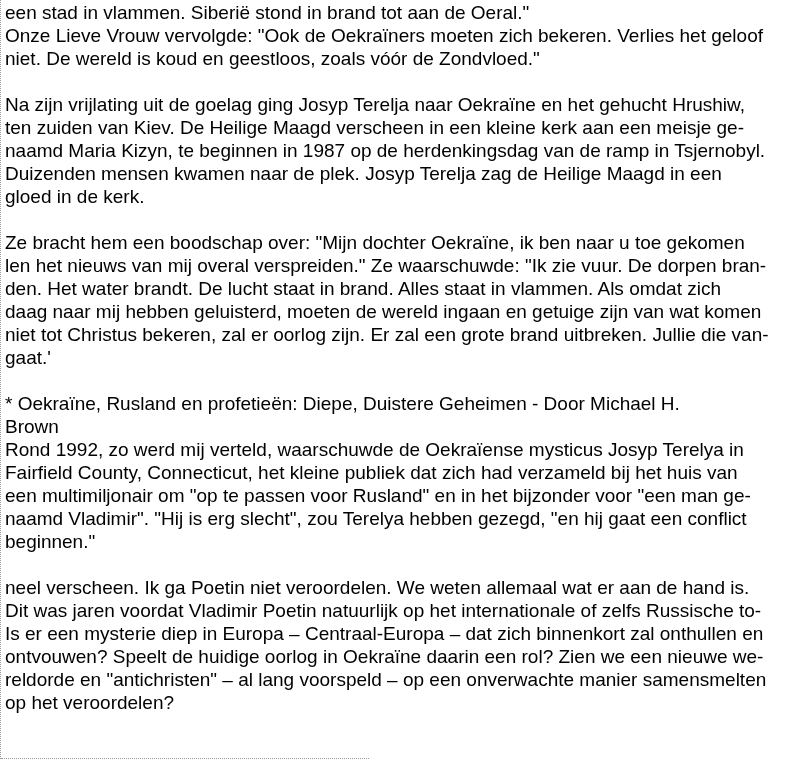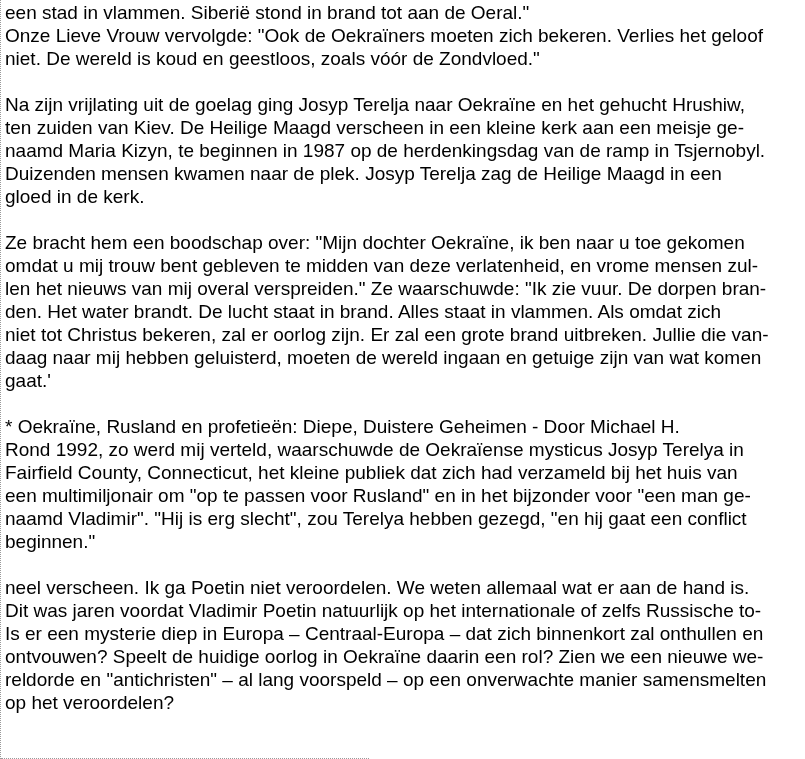--- a/index.html
+++ b/index.html
@@ -51,28 +51,28 @@
       <div class="line">Onze Lieve Vrouw vervolgde: "Ook de Oekraïners moeten zich bekeren. Verlies het geloof</div>
       <div class="line">niet. De wereld is koud en geestloos, zoals vóór de Zondvloed."</div>
       <div class="line">&nbsp;</div>
       <div class="line">Na zijn vrijlating uit de goelag ging Josyp Terelja naar Oekraïne en het gehucht Hrushiw,</div>
       <div class="line">ten zuiden van Kiev. De Heilige Maagd verscheen in een kleine kerk aan een meisje ge-</div>
       <div class="line">naamd Maria Kizyn, te beginnen in 1987 op de herdenkingsdag van de ramp in Tsjernobyl.</div>
       <div class="line">Duizenden mensen kwamen naar de plek. Josyp Terelja zag de Heilige Maagd in een</div>
       <div class="line">gloed in de kerk.</div>
       <div class="line">&nbsp;</div>
       <div class="line">Ze bracht hem een boodschap over: "Mijn dochter Oekraïne, ik ben naar u toe gekomen</div>
-      <div class="line">omdat u mij trouw bent gebleven te midden van deze verlatenheid, en vrome mensen zul-</div>
       <div class="line">len het nieuws van mij overal verspreiden." Ze waarschuwde: "Ik zie vuur. De dorpen bran-</div>
       <div class="line">den. Het water brandt. De lucht staat in brand. Alles staat in vlammen. Als omdat zich</div>
+      <div class="line">daag naar mij hebben geluisterd, moeten de wereld ingaan en getuige zijn van wat komen</div>
       <div class="line">niet tot Christus bekeren, zal er oorlog zijn. Er zal een grote brand uitbreken. Jullie die van-</div>
-      <div class="line">daag naar mij hebben geluisterd, moeten de wereld ingaan en getuige zijn van wat komen</div>
       <div class="line">gaat.'</div>
       <div class="line">&nbsp;</div>
       <div class="line bold">* Oekraïne, Rusland en profetieën: Diepe, Duistere Geheimen - Door Michael H.</div>
+      <div class="line bold">Brown</div>
       <div class="line">Rond 1992, zo werd mij verteld, waarschuwde de Oekraïense mysticus Josyp Terelya in</div>
       <div class="line">Fairfield County, Connecticut, het kleine publiek dat zich had verzameld bij het huis van</div>
       <div class="line">een multimiljonair om "op te passen voor Rusland" en in het bijzonder voor "een man ge-</div>
       <div class="line">naamd Vladimir". "Hij is erg slecht", zou Terelya hebben gezegd, "en hij gaat een conflict</div>
       <div class="line">beginnen."</div>
       <div class="line">&nbsp;</div>
       <div class="line">neel verscheen. Ik ga Poetin niet veroordelen. We weten allemaal wat er aan de hand is.</div>
       <div class="line">Dit was jaren voordat Vladimir Poetin natuurlijk op het internationale of zelfs Russische to-</div>
       <div class="line">Is er een mysterie diep in Europa – Centraal-Europa – dat zich binnenkort zal onthullen en</div>
       <div class="line">ontvouwen? Speelt de huidige oorlog in Oekraïne daarin een rol? Zien we een nieuwe we-</div>

